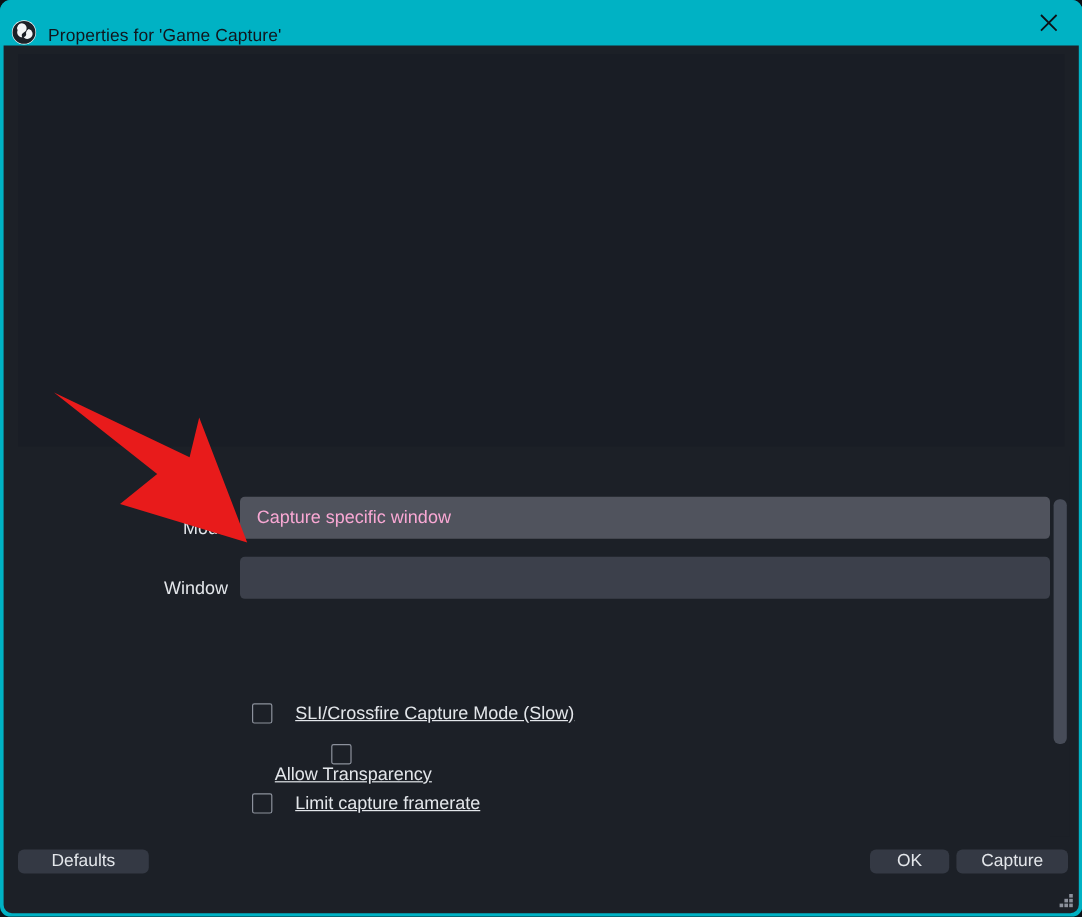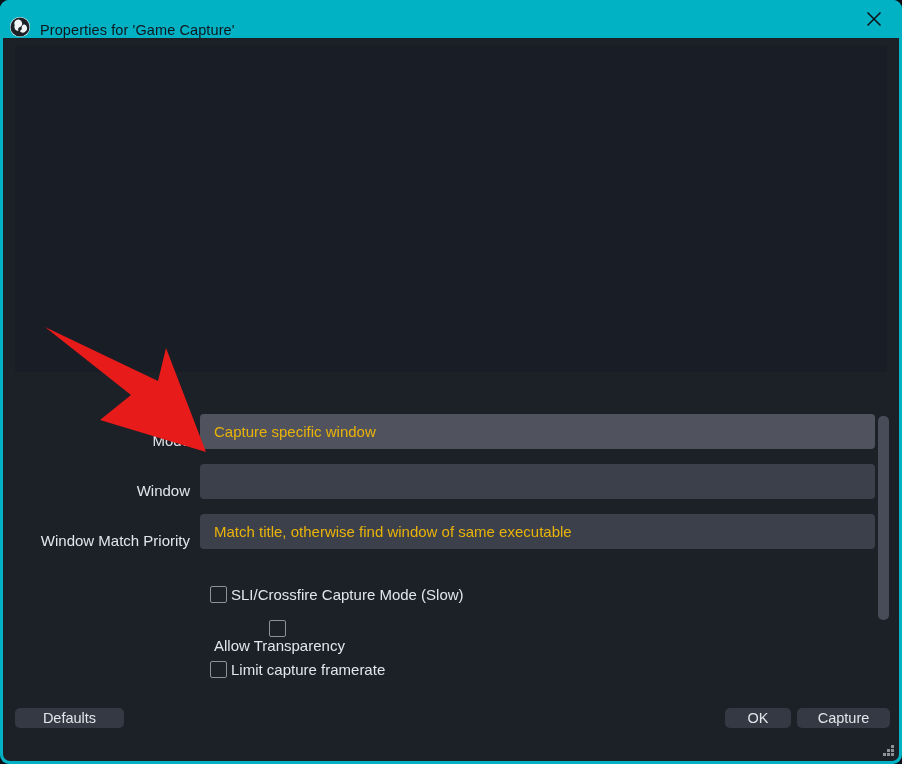--- a/index.html
+++ b/index.html
@@ -107,21 +107,21 @@
 
   .combo {
     flex: 1 1 auto;
     height: 35px;
     background: #3c404b;
     border-radius: 4px;
     display: flex;
     align-items: center;
     padding-left: 14px;
     font-size: 15px;
-    color: #eab308;
+    color: #f9a8d4;
     white-space: nowrap;
     overflow: hidden;
   }
   .combo.hovered { background: #50535d; }
 
   #row-mode     { top: 51px; }
   #row-window   { top: 101px; }
   #row-priority { top: 151px; }
 
   .check-row {
@@ -135,24 +135,25 @@
   .checkbox {
     width: 17px; height: 17px;
     border: 1px solid #8c919c;
     border-radius: 2px;
     background: transparent;
     flex: 0 0 auto;
     position: relative;
   }
 
   .check-label {
-    margin-left: 4px;
+    margin-left: 19px;
     font-size: 15px;
     color: #e3e6ea;
     white-space: nowrap;
+    text-decoration: underline;
   }
 
   #check-0 { top: 203px; }
   #check-1 { top: 240px; flex-direction: column; }
   #check-2 { top: 278px; }
   #check-3 { top: 315px; }
 
   
   #properties-scrollbar {
     position: absolute;
@@ -246,24 +247,20 @@
       <div class="form-row" id="row-mode">
         <div class="form-label">Mode</div>
         <div class="combo hovered">Capture specific window</div>
       </div>
 
       <div class="form-row" id="row-window">
         <div class="form-label">Window</div>
         <div class="combo"></div>
       </div>
 
-      <div class="form-row" id="row-priority">
-        <div class="form-label">Window Match Priority</div>
-        <div class="combo">Match title, otherwise find window of same executable</div>
-      </div>
 
       <div class="check-row" id="check-0">
         <span class="checkbox"></span>
         <span class="check-label">SLI/Crossfire Capture Mode (Slow)</span>
       </div>
 
       <div class="check-row" id="check-1">
         <span class="checkbox"></span>
         <span class="check-label">Allow Transparency</span>
       </div>

